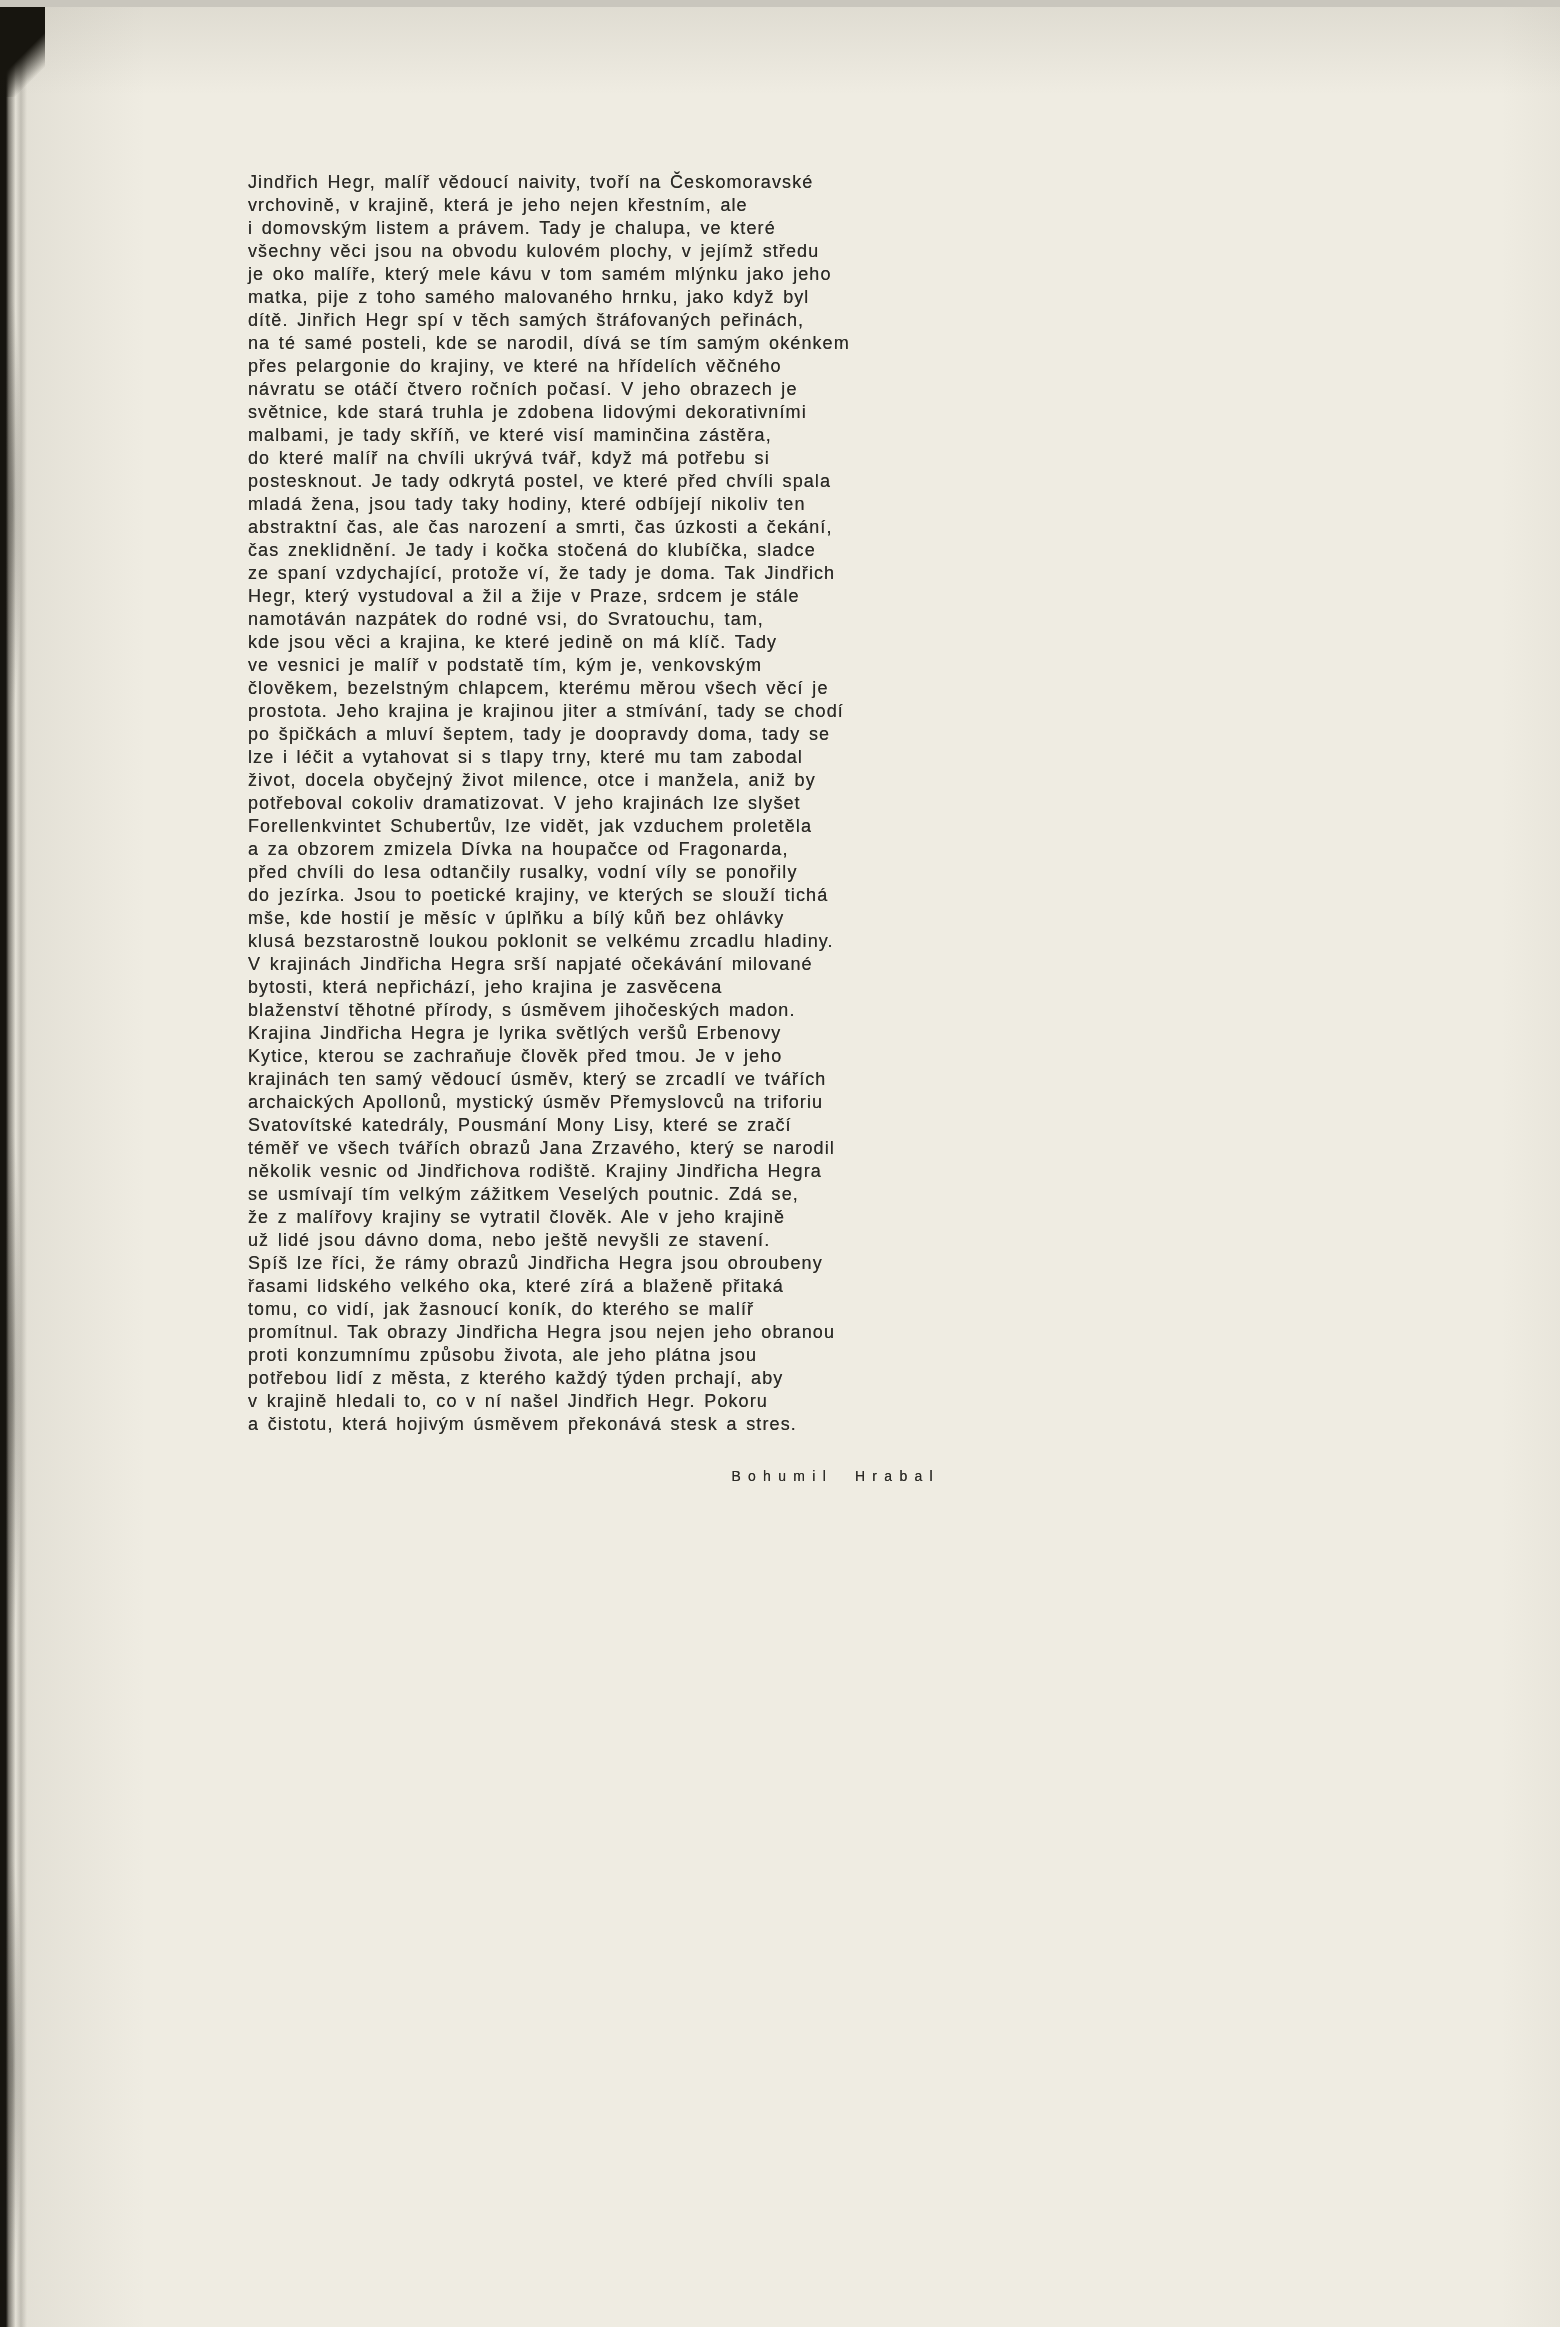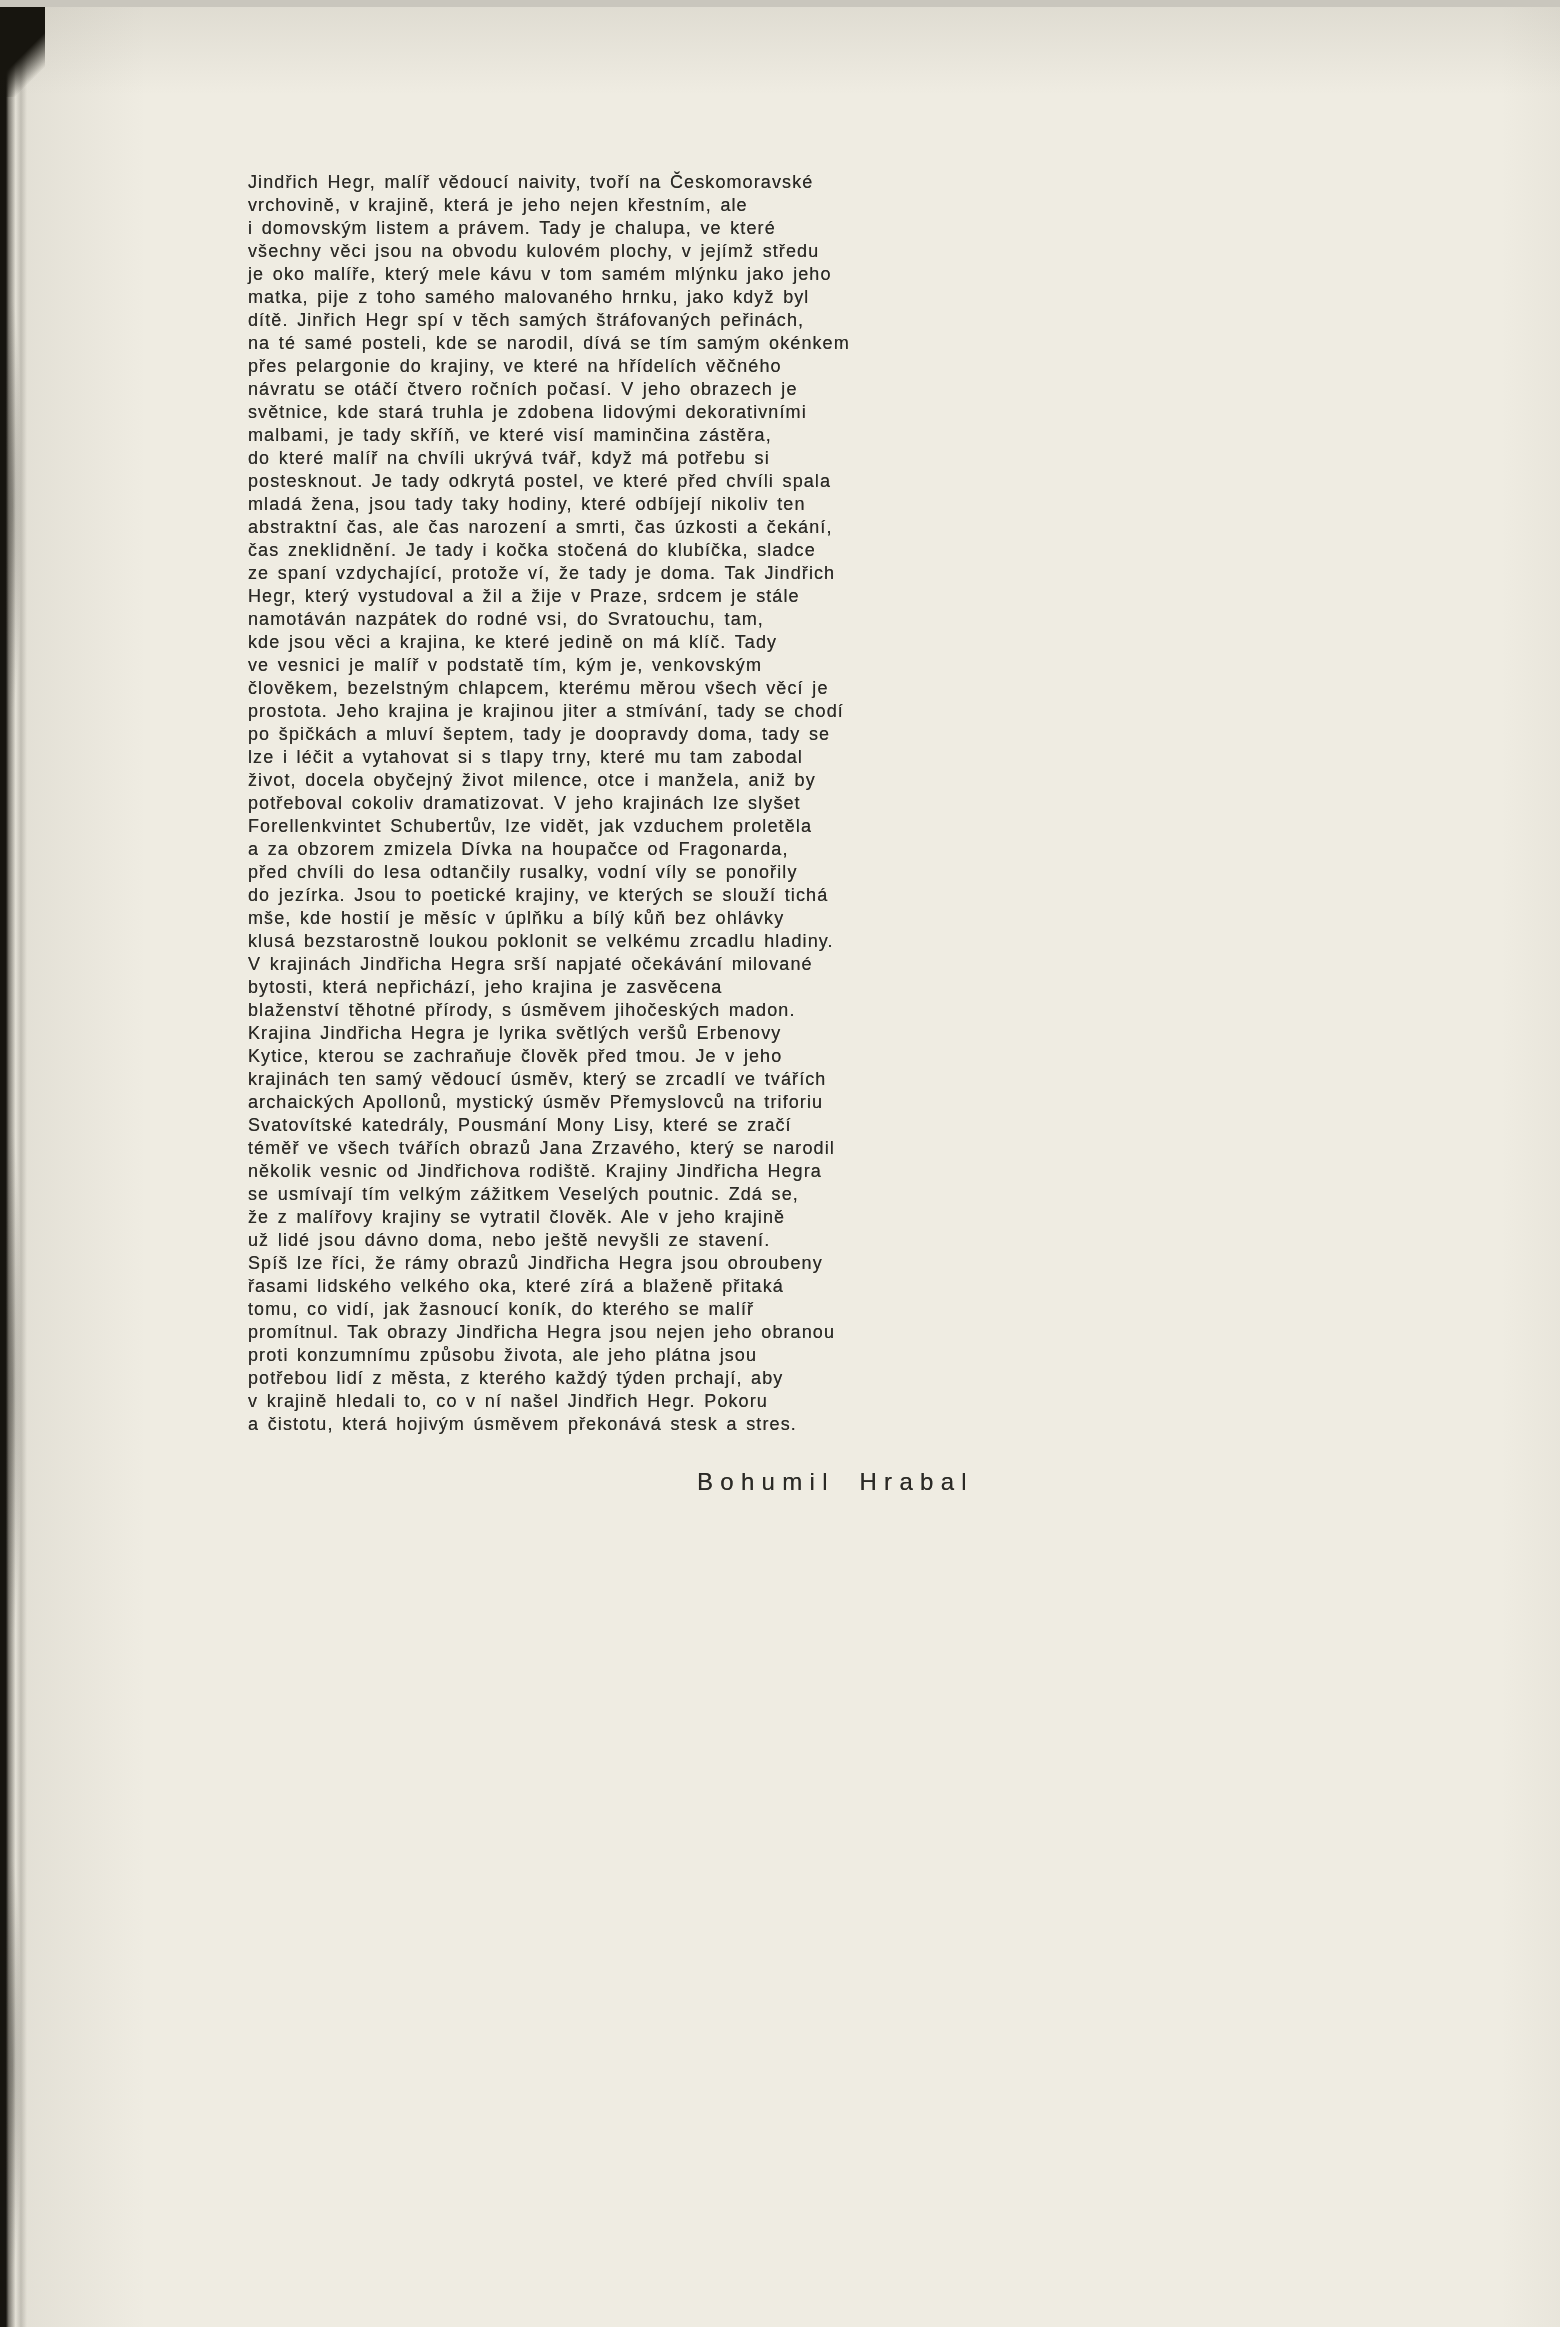--- a/index.html
+++ b/index.html
@@ -58,22 +58,22 @@
     font-size:18px;
     line-height:23px;
     letter-spacing:1.1px;
     word-spacing:2.5px;
     color:var(--ink);
     white-space:pre-line;
     text-shadow:0 0 0.5px rgba(43,42,38,0.75);
   }
   .signature{
     position:absolute;
-    top:1461px;right:586px;
-    font-size:24px;
+    top:1461px;right:620px;
+    font-size:14px;
     letter-spacing:7.3px;
     word-spacing:10.7px;
     white-space:nowrap;
     color:var(--ink);
     text-shadow:0 0 0.5px rgba(43,42,38,0.75);
   }
 </style>
 </head>
 <body>
 

